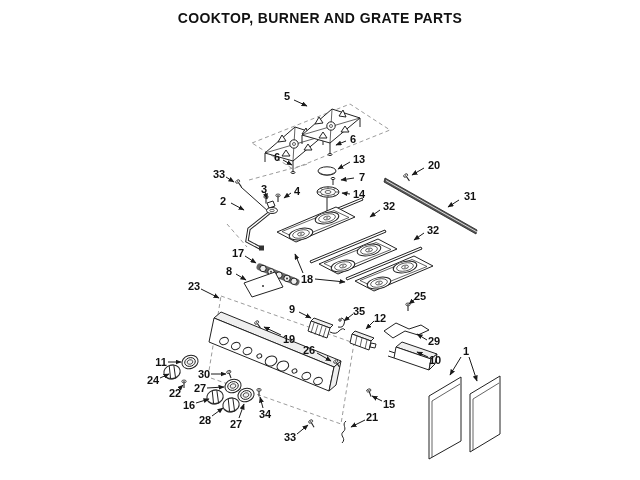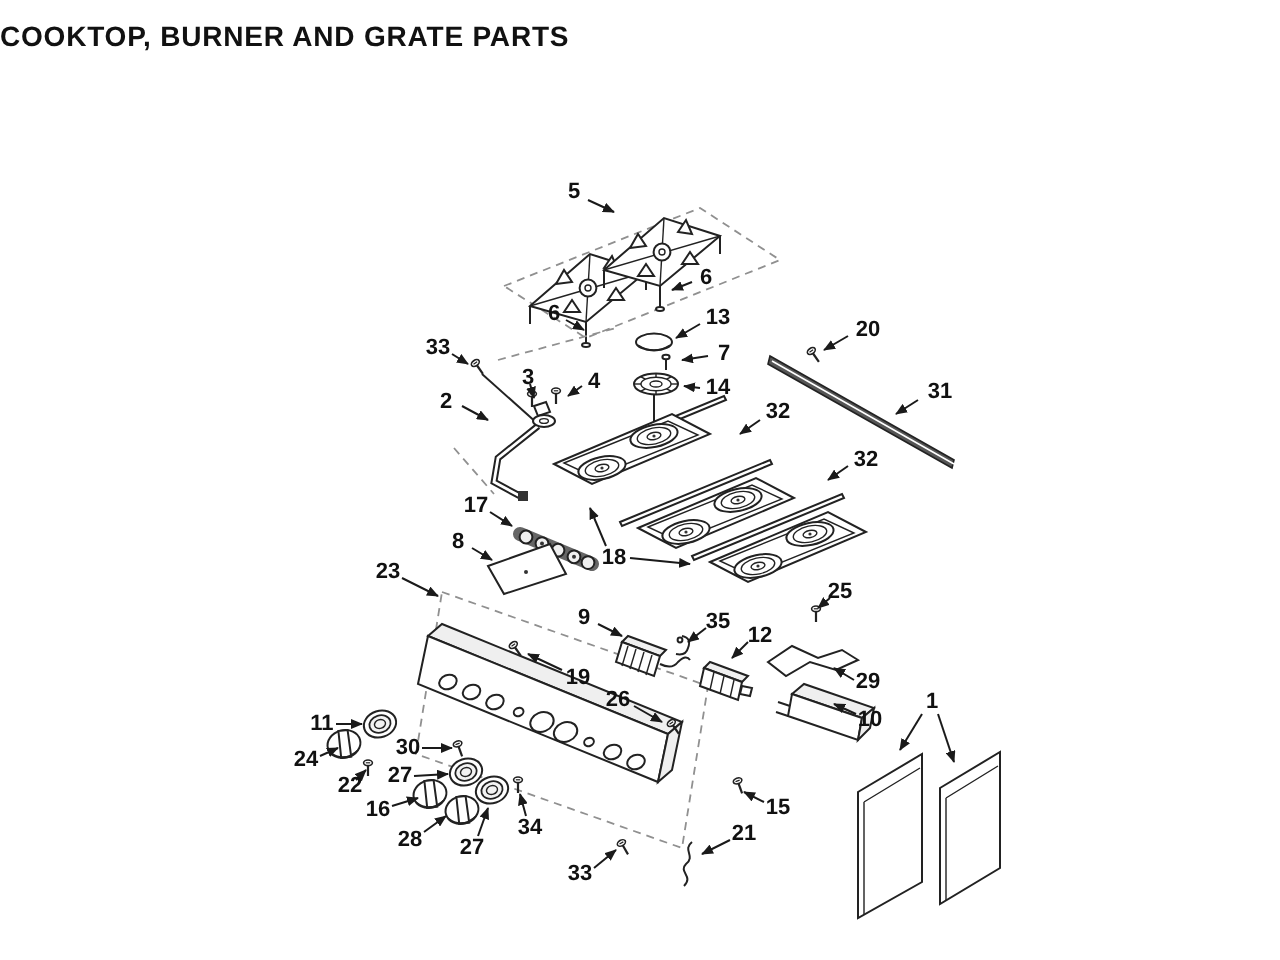--- a/index.html
+++ b/index.html
@@ -1,18 +1,18 @@
 <!DOCTYPE html>
 <html><head>
 <meta charset="utf-8">
 <style>
   html,body{margin:0;padding:0;background:#fff;}
   .stage{position:relative;width:640px;height:480px;background:#ffffff;overflow:hidden;
          font-family:"Liberation Sans",sans-serif;}
-  .page-title{position:absolute;top:10px;left:0;width:640px;text-align:left;
+  .page-title{position:absolute;top:10px;left:0;width:640px;text-align:center;
               font-size:14px;font-weight:bold;letter-spacing:.4px;color:#111;}
   svg{position:absolute;top:0;left:0;}
   .ln{stroke:#222;fill:none;stroke-width:1;}
   .part{fill:#ffffff;stroke:#222;stroke-width:1;}
   .part-light{fill:#efefef;stroke:#222;stroke-width:1;}
   .part-dark{fill:#555;stroke:#222;stroke-width:.8;}
   .thin{stroke:#222;stroke-width:.7;fill:none;}
   .dash{stroke:#909090;stroke-width:.9;fill:none;stroke-dasharray:4 3;}
   .callout-line{stroke:#1a1a1a;stroke-width:1;}
   .callout-text{font:bold 11px "Liberation Sans",sans-serif;fill:#111;

